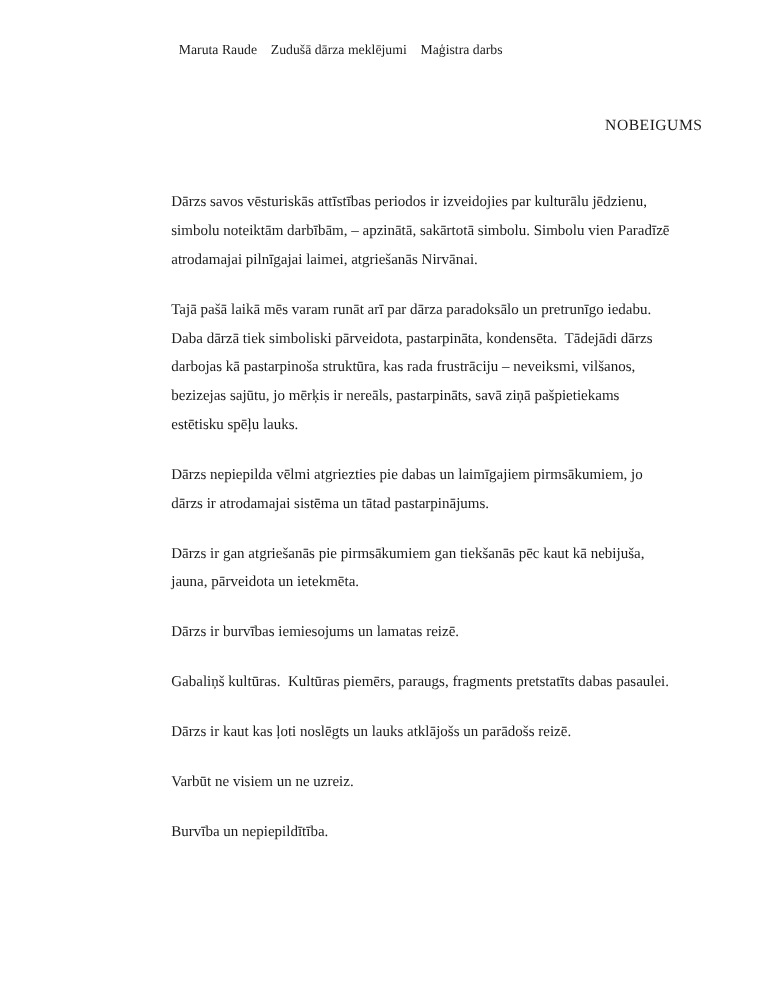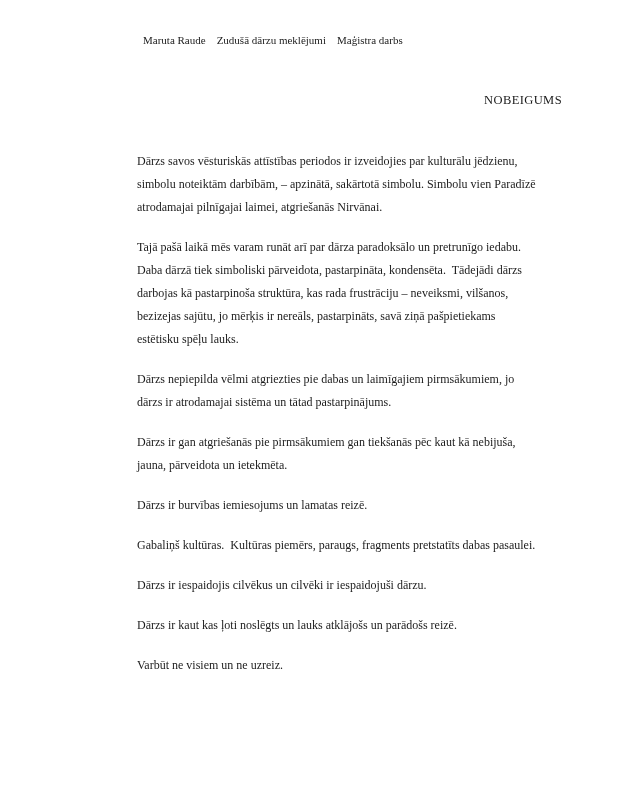--- a/index.html
+++ b/index.html
@@ -54,42 +54,41 @@
     line-height: 15px;
   }
 </style>
 </head>
 <body>
 
 <div class="page">
 
   <div class="doc-header">
     <span>Maruta Raude</span>
-    <span>Zudušā dārzu meklējumi</span>
+    <span>Zudušā dārza meklējumi</span>
     <span>Maģistra darbs</span>
   </div>
 
   <div class="doc-title">NOBEIGUMS</div>
 
   <div class="content">
       <p>Dārzs savos vēsturiskās attīstības periodos ir izveidojies par kulturālu jēdzienu,
 simbolu noteiktām darbībām, – apzinātā, sakārtotā simbolu. Simbolu vien Paradīzē
 atrodamajai pilnīgajai laimei, atgriešanās Nirvānai.</p>
       <p>Tajā pašā laikā mēs varam runāt arī par dārza paradoksālo un pretrunīgo iedabu.
 Daba dārzā tiek simboliski pārveidota, pastarpināta, kondensēta.  Tādejādi dārzs
 darbojas kā pastarpinoša struktūra, kas rada frustrāciju – neveiksmi, vilšanos,
 bezizejas sajūtu, jo mērķis ir nereāls, pastarpināts, savā ziņā pašpietiekams
 estētisku spēļu lauks.</p>
       <p>Dārzs nepiepilda vēlmi atgriezties pie dabas un laimīgajiem pirmsākumiem, jo
 dārzs ir atrodamajai sistēma un tātad pastarpinājums.</p>
       <p>Dārzs ir gan atgriešanās pie pirmsākumiem gan tiekšanās pēc kaut kā nebijuša,
 jauna, pārveidota un ietekmēta.</p>
       <p>Dārzs ir burvības iemiesojums un lamatas reizē.</p>
       <p>Gabaliņš kultūras.  Kultūras piemērs, paraugs, fragments pretstatīts dabas pasaulei.</p>
-      <p>Dārzs ir iespaidojis cilvēkus un cilvēki ir iespaidojuši dārzu.</p>
       <p>Dārzs ir kaut kas ļoti noslēgts un lauks atklājošs un parādošs reizē.</p>
       <p>Varbūt ne visiem un ne uzreiz.</p>
       <p>Burvība un nepiepildītība.</p>
     </div>
 
   <div class="page-footer">72</div>
 
 </div>
 
 </body></html>

